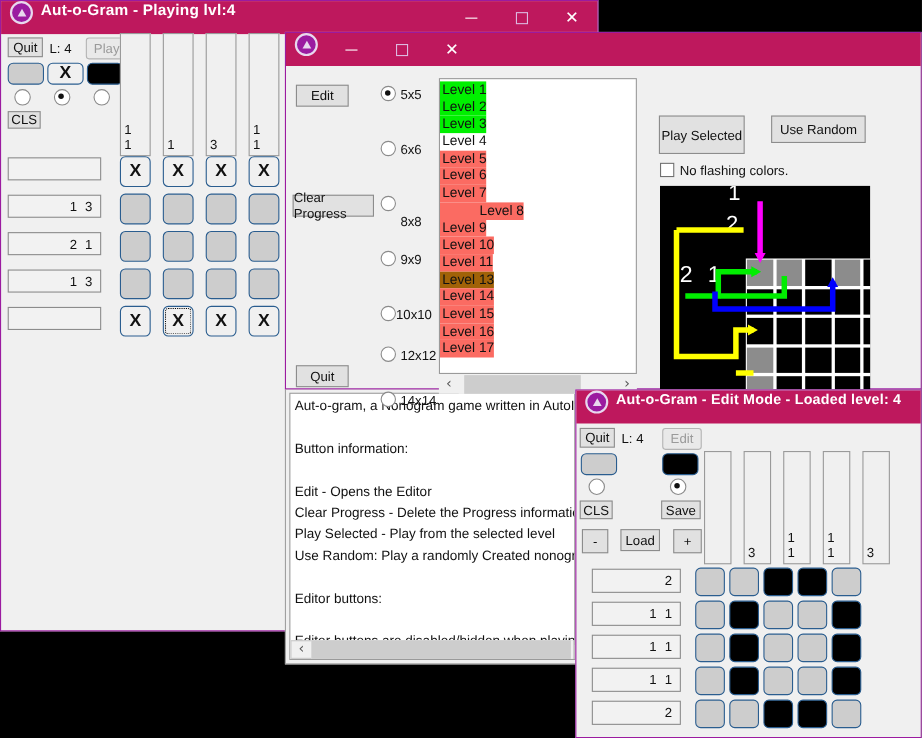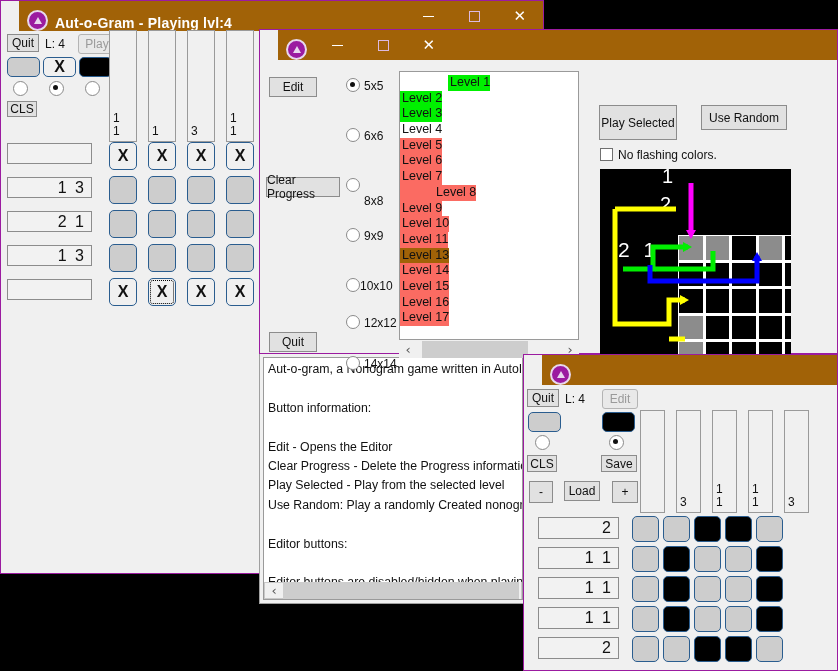--- a/index.html
+++ b/index.html
@@ -1,23 +1,23 @@
 <!DOCTYPE html>
 <html><head>
 <meta charset="utf-8">
 <style>
   html,body{margin:0;padding:0;background:#000;}
   body{width:838px;height:671px;position:relative;overflow:hidden;
        font-family:"Liberation Sans",sans-serif;}
 
   
   .win{position:absolute;background:#f0f0f0;box-sizing:border-box;}
-  .titlebar{height:30px;background:#a16207;display:flex;align-items:flex-end;
+  .titlebar{height:30px;background:#be185d;display:flex;align-items:flex-start;
             color:#fff;font-size:14px;font-weight:bold;letter-spacing:.2px;
-            padding-left:8px;box-sizing:border-box;margin-left:18px;}
+            padding-left:8px;box-sizing:border-box;}
   .titlebar .tb-ico{width:17px;height:17px;border-radius:50%;
             background:#9b1ba0;border:2px solid #e8d8ee;margin-right:7px;
             display:flex;align-items:center;justify-content:center;flex:0 0 auto;}
   .tb-ico i{display:block;width:0;height:0;border-left:4px solid transparent;
             border-right:4px solid transparent;border-bottom:7px solid #e8d8ee;}
   .tb-title{flex:1 1 auto;white-space:nowrap;overflow:hidden;}
   .tb-btns{display:flex;height:100%;}
   .tb-btn{width:46px;height:30px;display:flex;align-items:center;justify-content:center;
           color:#fff;font-size:13px;}
   .tb-min b{display:block;width:11px;height:1px;background:#fff;}
@@ -25,21 +25,21 @@
   .tb-close{font-size:15px;font-family:"DejaVu Sans",sans-serif;}
   .client{position:relative;width:100%;}
 
   
   .btn{position:absolute;background:#e1e1e1;border:1px solid #8c8c8c;
        font-size:12px;color:#111;display:flex;align-items:center;justify-content:center;
        box-sizing:border-box;font-family:"Liberation Sans",sans-serif;}
   .btn.dis{color:#9a9a9a;border-color:#b4b4b4;background:#e9e9e9;}
   .lbl{position:absolute;font-size:12px;color:#111;white-space:nowrap;}
   .txtin{position:absolute;background:#f2f2f2;border:1px solid #8c8c8c;
-         box-sizing:border-box;font-size:16px;color:#111;display:flex;
+         box-sizing:border-box;font-size:12px;color:#111;display:flex;
          align-items:center;justify-content:flex-end;padding-right:5px;letter-spacing:2px;}
   .radio{position:absolute;width:13px;height:13px;border-radius:50%;
          background:#fff;border:1px solid #8a8a8a;box-sizing:border-box;}
   .radio.on::after{content:"";position:absolute;left:3px;top:3px;width:5px;height:5px;
          border-radius:50%;background:#5b5b5b;}
   .radio.on.dk::after{background:#111;}
   .chk{position:absolute;width:13px;height:13px;background:#fff;border:1px solid #707070;box-sizing:border-box;}
 
   
   .sw{position:absolute;border:1px solid #2a5d8f;border-radius:5px;box-sizing:border-box;}
@@ -216,21 +216,21 @@
       <div class="lbl" style="left:104px;top:134px;">8x8</div>
       <div class="radio" style="left:86px;top:168px;width:14px;height:14px;"></div>
       <div class="lbl" style="left:104px;top:169px;">9x9</div>
       <div class="radio" style="left:86px;top:218px;width:14px;height:14px;"></div>
       <div class="lbl" style="left:100px;top:219px;">10x10</div>
       <div class="radio" style="left:86px;top:255px;width:14px;height:14px;"></div>
       <div class="lbl" style="left:104px;top:256px;">12x12</div>
       <div class="radio" style="left:86px;top:296px;width:14px;height:14px;"></div>
       <div class="lbl" style="left:104px;top:297px;">14x14</div>
       <div class="listbox" style="left:139px;top:11px;width:180px;height:269px;">
-        <div class="lvline"><span class="lvrow" style="background:#00f000;margin-left:48px;">Level 1</span></div>
+        <div class="lvline"><span class="lvrow" style="background:#00f000;">Level 1</span></div>
         <div class="lvline"><span class="lvrow" style="background:#00f000;">Level 2</span></div>
         <div class="lvline"><span class="lvrow" style="background:#00f000;">Level 3</span></div>
         <div class="lvline"><span class="lvrow" style="background:transparent;">Level 4</span></div>
         <div class="lvline"><span class="lvrow" style="background:#fb6b62;">Level 5</span></div>
         <div class="lvline"><span class="lvrow" style="background:#fb6b62;">Level 6</span></div>
         <div class="lvline"><span class="lvrow" style="background:#fb6b62;">Level 7</span></div>
         <div class="lvline"><span class="lvrow" style="background:#fb6b62;padding-left:36px;">Level 8</span></div>
         <div class="lvline"><span class="lvrow" style="background:#fb6b62;">Level 9</span></div>
         <div class="lvline"><span class="lvrow" style="background:#fb6b62;">Level 10</span></div>
         <div class="lvline"><span class="lvrow" style="background:#fb6b62;">Level 11</span></div>
@@ -297,20 +297,21 @@
         </svg>
       </div>
     </div>
 </div>
 
 <div class="win" id="winEdit" style="left:523px;top:354px;width:315px;height:317px;border:1px solid #9b1ba0;">
   <div class="titlebar">
     <span class="tb-ico">
         <i></i>
       </span>
+    <span class="tb-title" style="font-size:13px;">Aut-o-Gram - Edit Mode - Loaded level: 4</span>
   </div>
   <div class="client" id="editClient" style="height:286px;">
       <div class="btn" style="left:3px;top:4px;width:32px;height:18px;">Quit</div>
       <div class="lbl" style="left:41px;top:7px;">L: 4</div>
       <div class="btn dis" style="left:78px;top:4px;width:36px;height:20px;border-radius:3px;">Edit</div>
       <div class="sw grey" style="left:4px;top:27px;width:33px;height:20px;"></div>
       <div class="sw black" style="left:78px;top:27px;width:33px;height:20px;"></div>
       <div class="radio" style="left:11px;top:50px;width:15px;height:15px;"></div>
       <div class="radio dk on" style="left:85px;top:50px;width:15px;height:15px;"></div>
       <div class="btn" style="left:3px;top:70px;width:30px;height:17px;">CLS</div>

